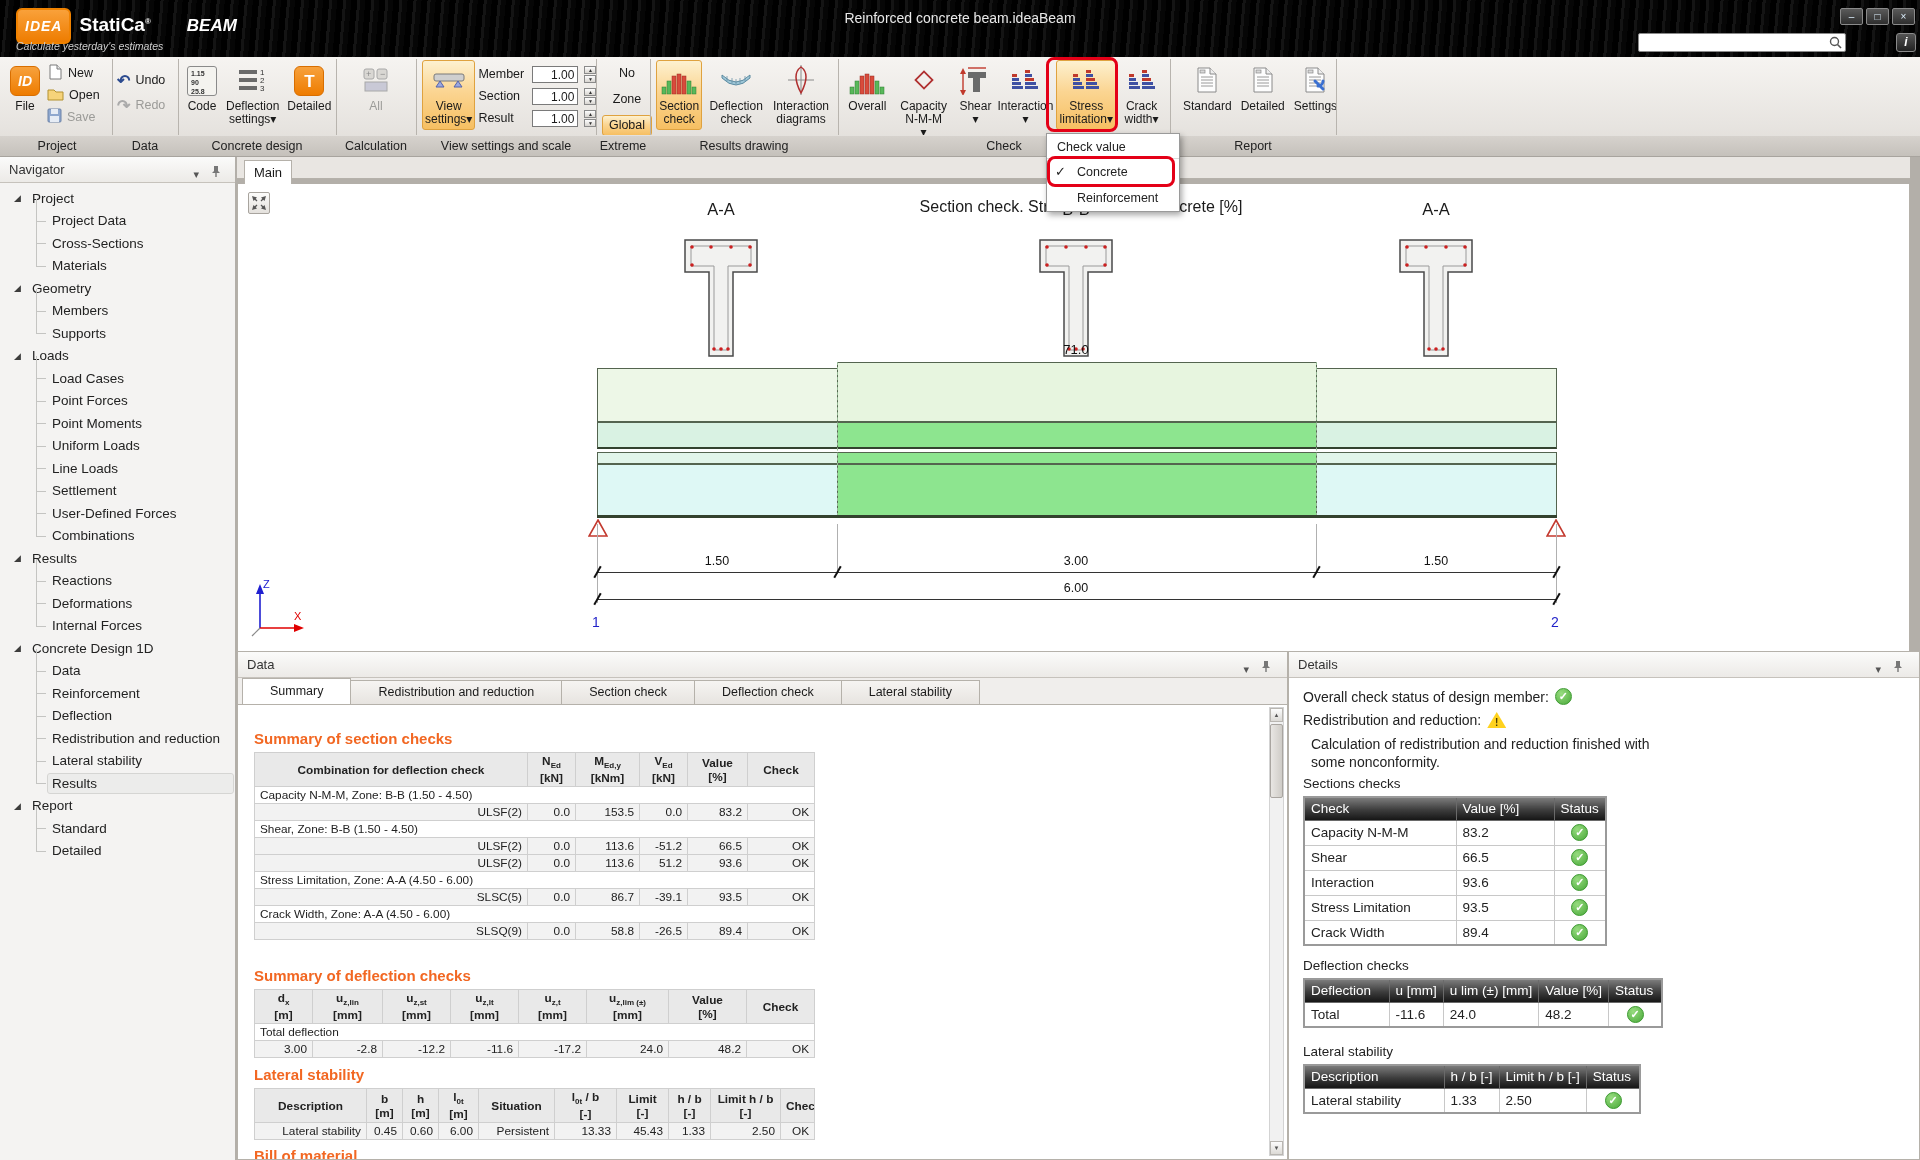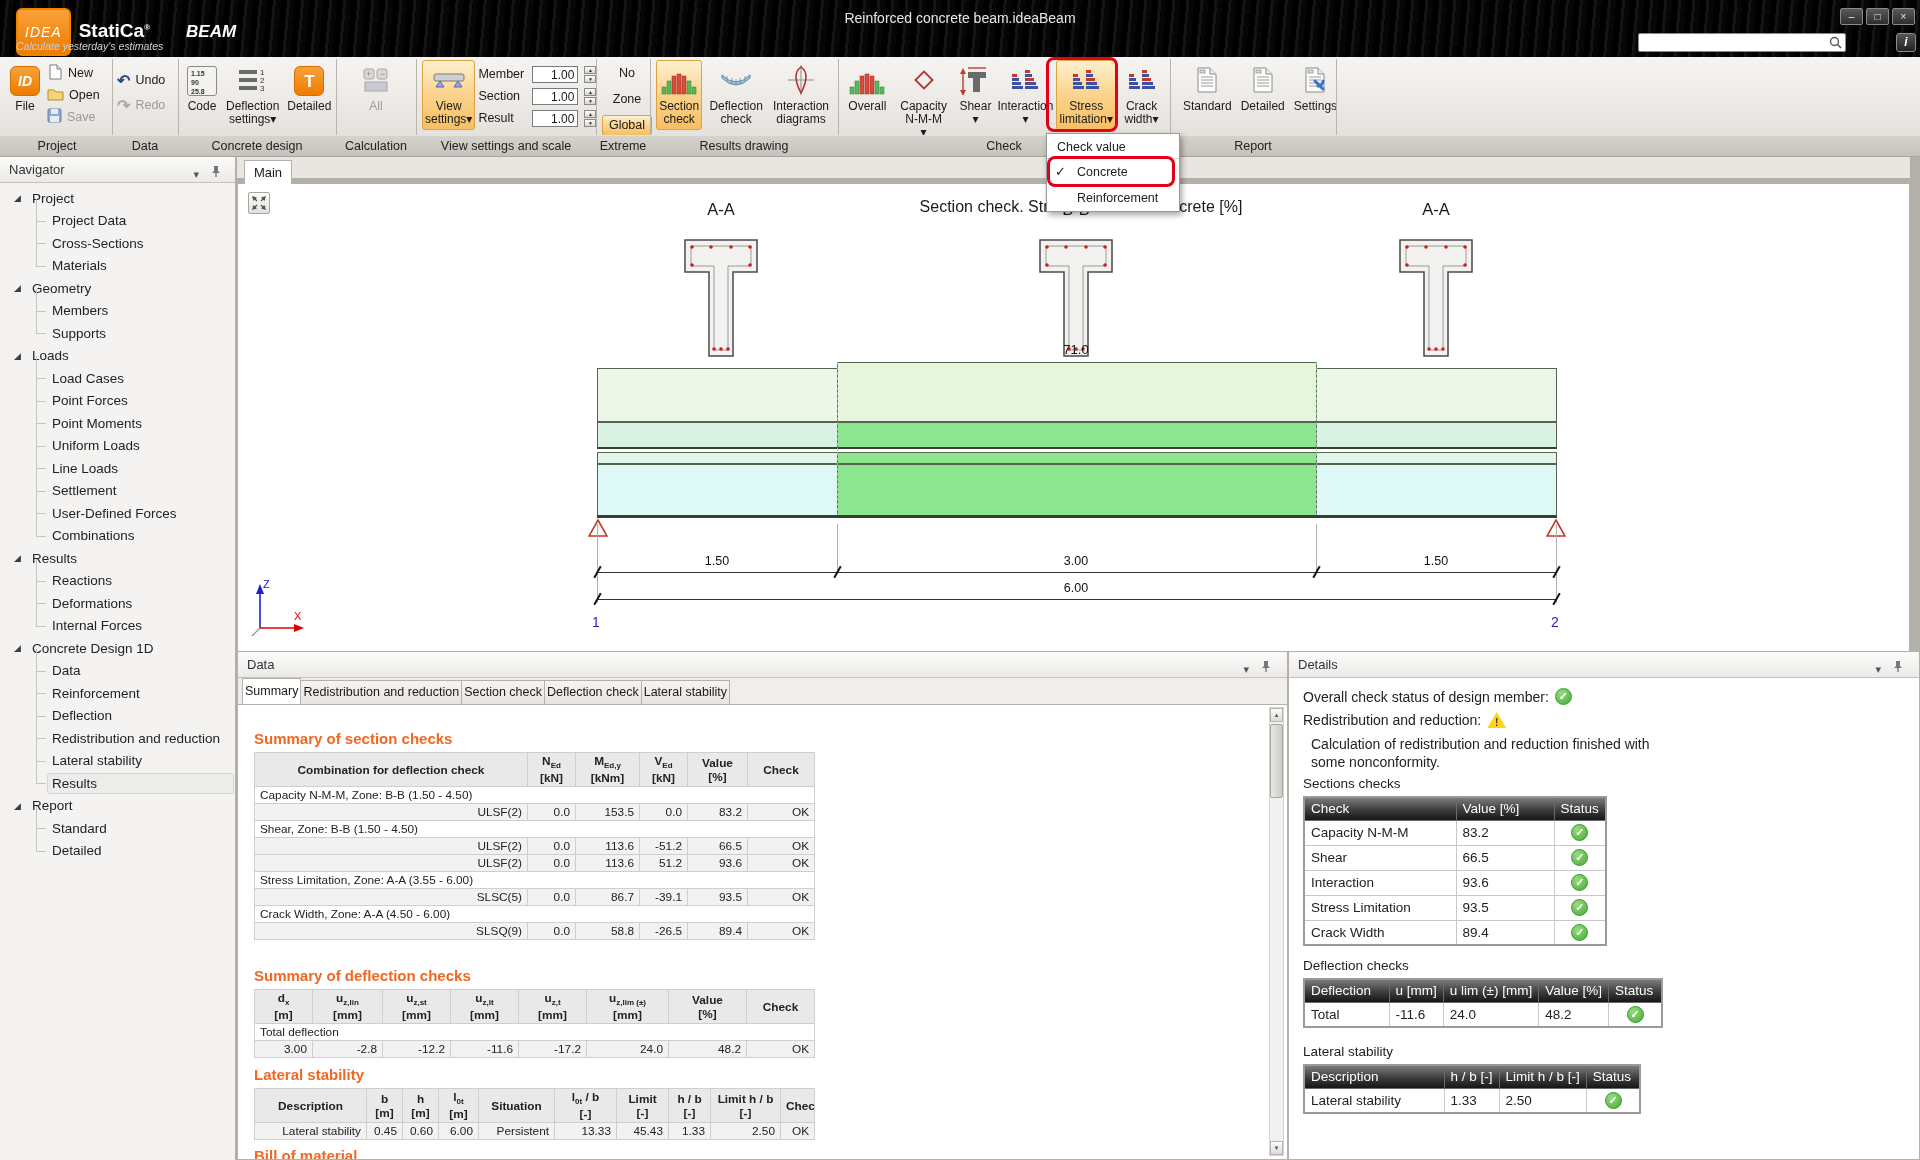--- a/index.html
+++ b/index.html
@@ -5,22 +5,22 @@
   * { box-sizing: border-box; margin: 0; padding: 0; }
   html,body { background:#6f6f6f; }
   #app { position:relative; width:1920px; height:1160px; overflow:hidden;
          font-family:"Liberation Sans", sans-serif; background:#b3afa9; color:#1a1a1a; }
 
   
   #titlebar { position:absolute; left:0; top:0; width:1920px; height:57px;
     background:repeating-linear-gradient(95deg,#000 0 6px,#141414 6px 9px,#060606 9px 14px); }
   #logo { position:absolute; left:16px; top:8px; display:flex; align-items:baseline; gap:8px; }
   #logo .idea-badge { display:inline-block; background:linear-gradient(#f9a13a,#ee7c00);
-    border:2px solid #f08200; border-radius:6px; color:#fff; font-weight:normal; font-style:italic;
-    font-size:14px; padding:14px 7px; letter-spacing:1px; }
+    border:2px solid #f08200; border-radius:6px; color:#fff; font-weight:bold; font-style:italic;
+    font-size:14px; padding:8px 7px; letter-spacing:1px; }
   #logo .statica { color:#fff; font-weight:bold; font-size:19px; }
   #logo .reg { color:#fff; font-size:8px; vertical-align:super; }
   #logo .product { color:#fff; font-weight:bold; font-style:italic; font-size:17px; margin-left:28px; }
   #tagline { position:absolute; left:16px; top:40px; color:#cfcfcf; font-style:italic; font-size:10.5px; }
   #win-title { position:absolute; left:0; right:0; top:10px; text-align:center; color:#e8e8e8; font-size:14px; }
   .winbtn { position:absolute; top:8px; width:23px; height:17px; background:linear-gradient(#5a5a5a,#2e2e2e);
     border:1px solid #8a8a8a; border-radius:2px; color:#dceefc; font-size:10px; line-height:15px; text-align:center; }
   #search-wrap { position:absolute; left:1638px; top:33px; width:208px; height:19px; background:#fff;
     border:1px solid #8a8a8a; border-radius:2px; }
   #search-wrap input { position:absolute; left:3px; top:1px; width:182px; height:15px; border:0; outline:0; font-size:12px; }
@@ -106,21 +106,21 @@
   .dimtext { position:absolute; transform:translateX(-50%); font-size:12.5px; color:#111; background:#fff; padding:0 4px; }
   .nodelab { position:absolute; font-size:14px; color:#1f1fc8; }
   #peak-val { position:absolute; transform:translateX(-50%); font-size:13px; color:#111; }
   .support { position:absolute; }
 
   
   #data-panel { position:absolute; left:237px; top:651px; width:1051px; height:509px;
     background:#f0eeec; border:1px solid #b5b1aa; }
   #data-tabs { position:absolute; left:0; top:26px; width:100%; height:27px; background:#f0eeec;
     border-bottom:1px solid #b5b1aa; padding-left:4px; display:flex; align-items:flex-end; }
-  .tab { height:24px; padding:0 2px; border:1px solid #b5b1aa; border-bottom:none; margin-right:-1px;
+  .tab { height:24px; padding:0 27px; border:1px solid #b5b1aa; border-bottom:none; margin-right:-1px;
     background:linear-gradient(#f6f4f2,#e7e4e0); font-size:12.5px; line-height:23px; position:relative; }
   .tab.active { background:#fff; height:26px; line-height:25px; z-index:2; }
   #data-content { position:absolute; left:0; top:53px; right:0; bottom:0; background:#fff; overflow:hidden; }
   .oh { position:absolute; left:16px; font-size:15px; font-weight:bold; color:#f26722; }
   table.dtab { position:absolute; left:16px; border-collapse:collapse; table-layout:fixed; width:560px;
     font-size:11.8px; color:#222; }
   table.dtab th, table.dtab td { border:1px solid #cfcfcf; padding:1px 5px; overflow:hidden; white-space:nowrap; }
   table.dtab thead th { background:#e9e9e9; font-weight:bold; height:34px; text-align:center; }
   table.dtab sub { font-size:8px; }
   tr.grp td { background:#fff; text-align:left; height:16px; }
@@ -851,21 +851,21 @@
             </tr>
           <tr class="dat">
               <td class="lf">ULSF(2)</td>
               <td>0.0</td>
               <td>113.6</td>
               <td>51.2</td>
               <td>93.6</td>
               <td class="lf">OK</td>
             </tr>
           <tr class="grp">
-              <td colspan="6">Stress Limitation, Zone: A-A (3.55 - 6.00)</td>
+              <td colspan="6">Stress Limitation, Zone: A-A (4.50 - 6.00)</td>
             </tr>
           <tr class="dat">
               <td class="lf">SLSC(5)</td>
               <td>0.0</td>
               <td>86.7</td>
               <td>-39.1</td>
               <td>93.5</td>
               <td class="lf">OK</td>
             </tr>
           <tr class="grp">

